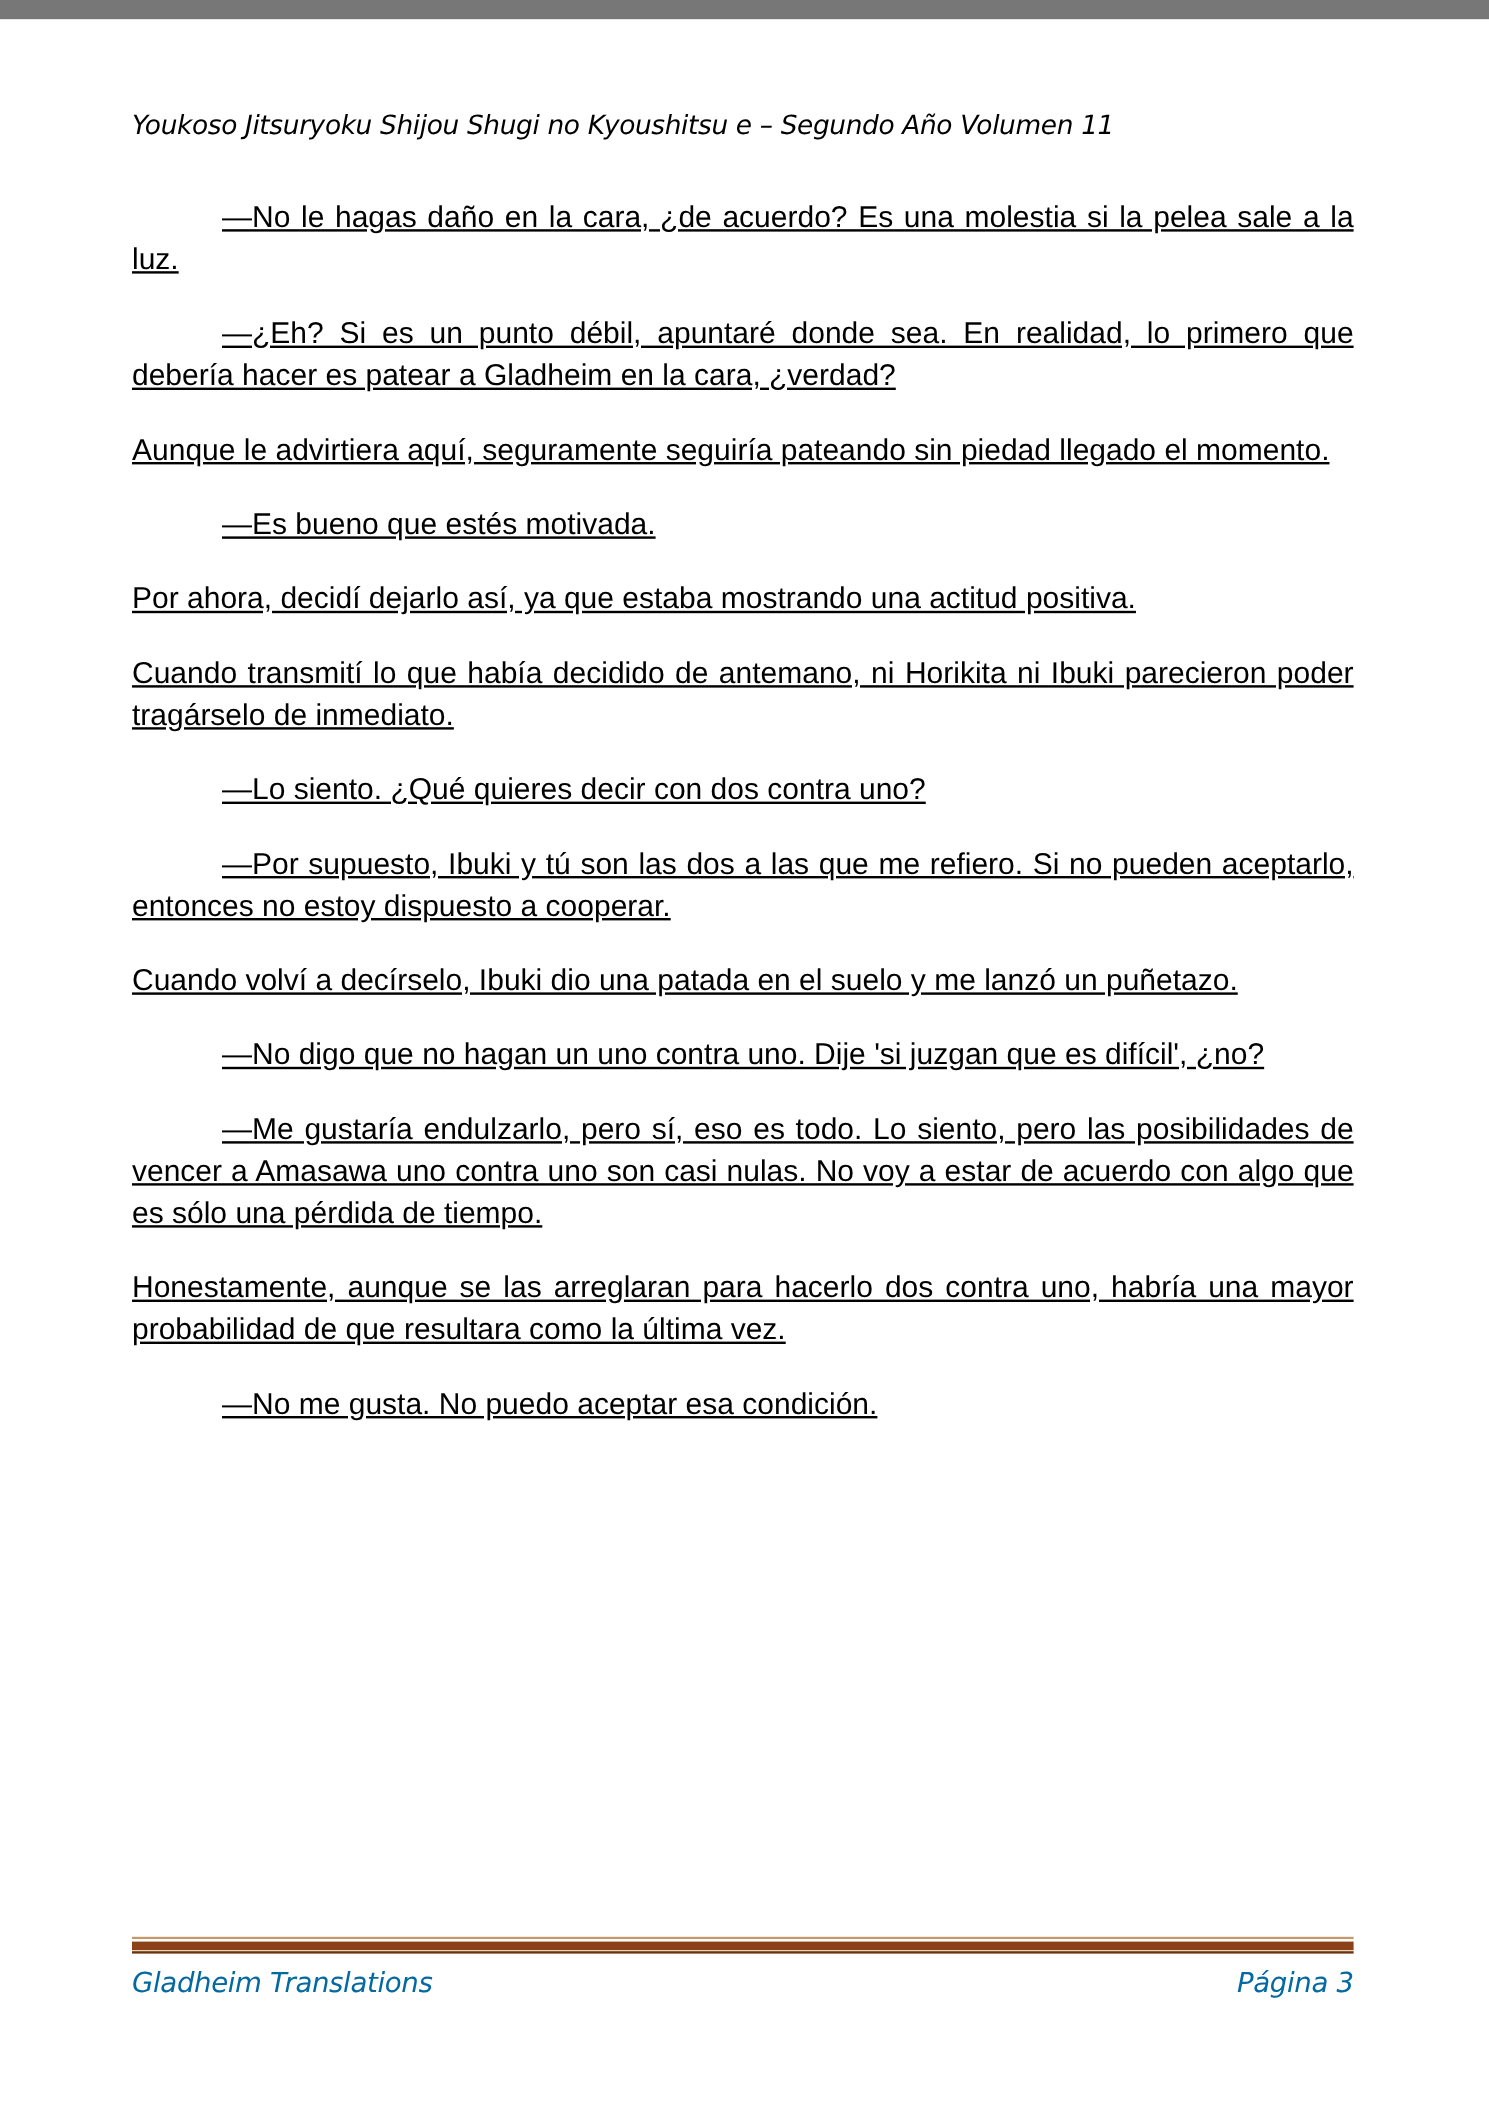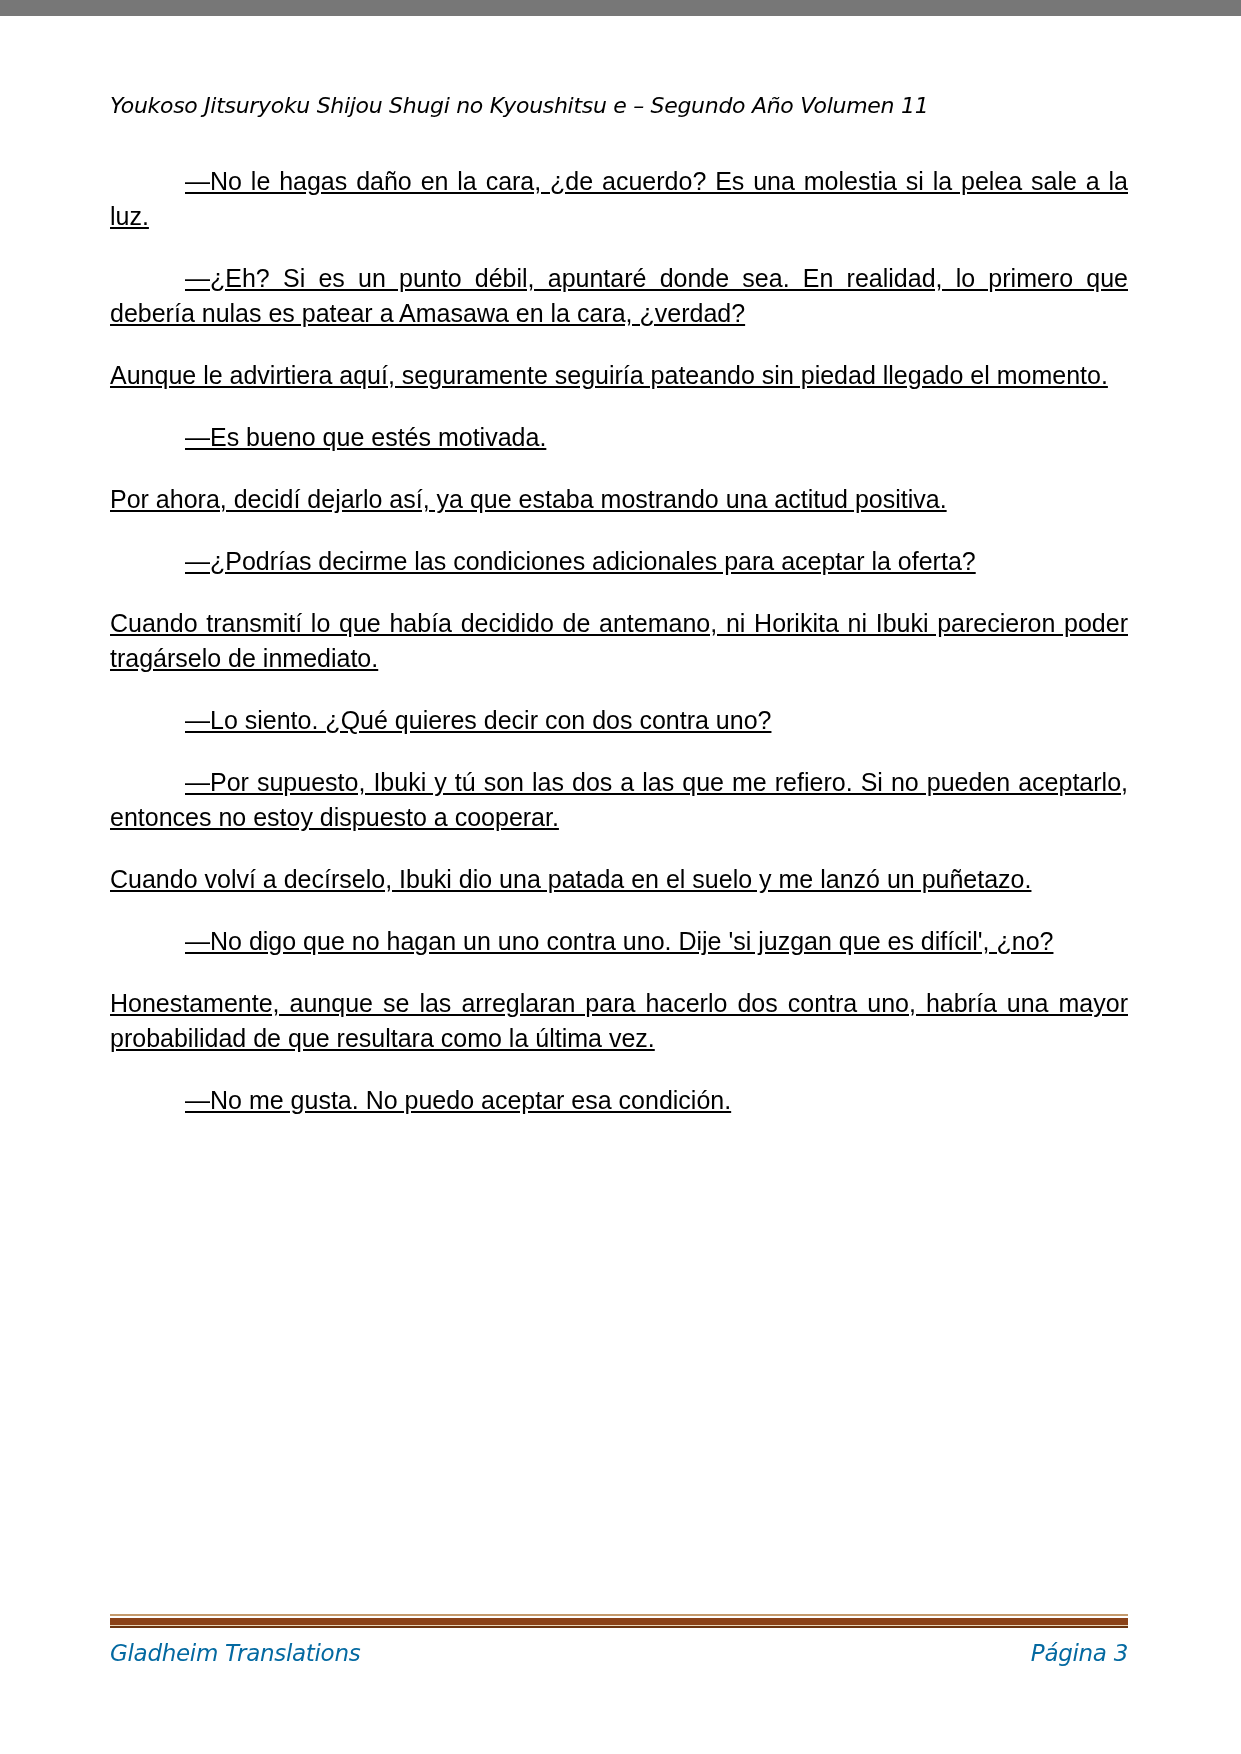--- a/index.html
+++ b/index.html
@@ -68,30 +68,30 @@
 </head>
 <body>
 
 <div class="page">
 
   <header class="doc-header">Youkoso Jitsuryoku Shijou Shugi no Kyoushitsu e – Segundo Año Volumen 11</header>
 
   <main class="doc-body">
 
   <p class="indent">—No le hagas daño en la cara, ¿de acuerdo? Es una molestia si la pelea sale a la luz.</p>
-      <p class="indent">—¿Eh? Si es un punto débil, apuntaré donde sea. En realidad, lo primero que debería nulas es patear a Amasawa en la cara, ¿verdad?</p>
+      <p class="indent">—¿Eh? Si es un punto débil, apuntaré donde sea. En realidad, lo primero que debería hacer es patear a Gladheim en la cara, ¿verdad?</p>
       <p>Aunque le advirtiera aquí, seguramente seguiría pateando sin piedad llegado el momento.</p>
       <p class="indent">—Es bueno que estés motivada.</p>
       <p>Por ahora, decidí dejarlo así, ya que estaba mostrando una actitud positiva.</p>
-      <p class="indent">—¿Podrías decirme las condiciones adicionales para aceptar la oferta?</p>
       <p>Cuando transmití lo que había decidido de antemano, ni Horikita ni Ibuki parecieron poder tragárselo de inmediato.</p>
       <p class="indent">—Lo siento. ¿Qué quieres decir con dos contra uno?</p>
       <p class="indent">—Por supuesto, Ibuki y tú son las dos a las que me refiero. Si no pueden aceptarlo, entonces no estoy dispuesto a cooperar.</p>
       <p>Cuando volví a decírselo, Ibuki dio una patada en el suelo y me lanzó un puñetazo.</p>
       <p class="indent">—No digo que no hagan un uno contra uno. Dije 'si juzgan que es difícil', ¿no?</p>
+      <p class="indent">—Me gustaría endulzarlo, pero sí, eso es todo. Lo siento, pero las posibilidades de vencer a Amasawa uno contra uno son casi nulas. No voy a estar de acuerdo con algo que es sólo una pérdida de tiempo.</p>
       <p>Honestamente, aunque se las arreglaran para hacerlo dos contra uno, habría una mayor probabilidad de que resultara como la última vez.</p>
       <p class="indent">—No me gusta. No puedo aceptar esa condición.</p>
     </main>
 
   <footer class="doc-footer">
     <div class="rule">
       <div class="rule-tan" style="background: rgb(196, 154, 108);"></div>
       <div class="rule-gap"></div>
       <div class="rule-thick" style="background: rgb(139, 66, 24);"></div>
       <div class="rule-cream" style="background: rgb(232, 213, 184);"></div>

